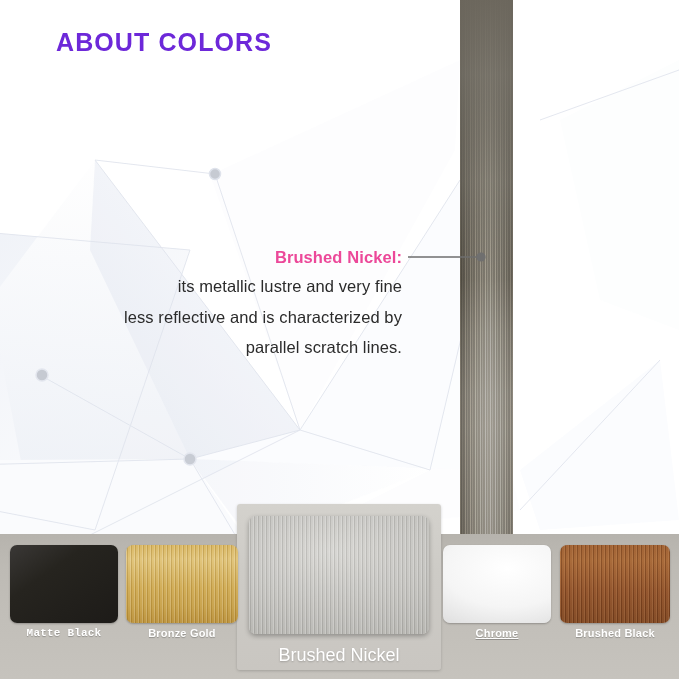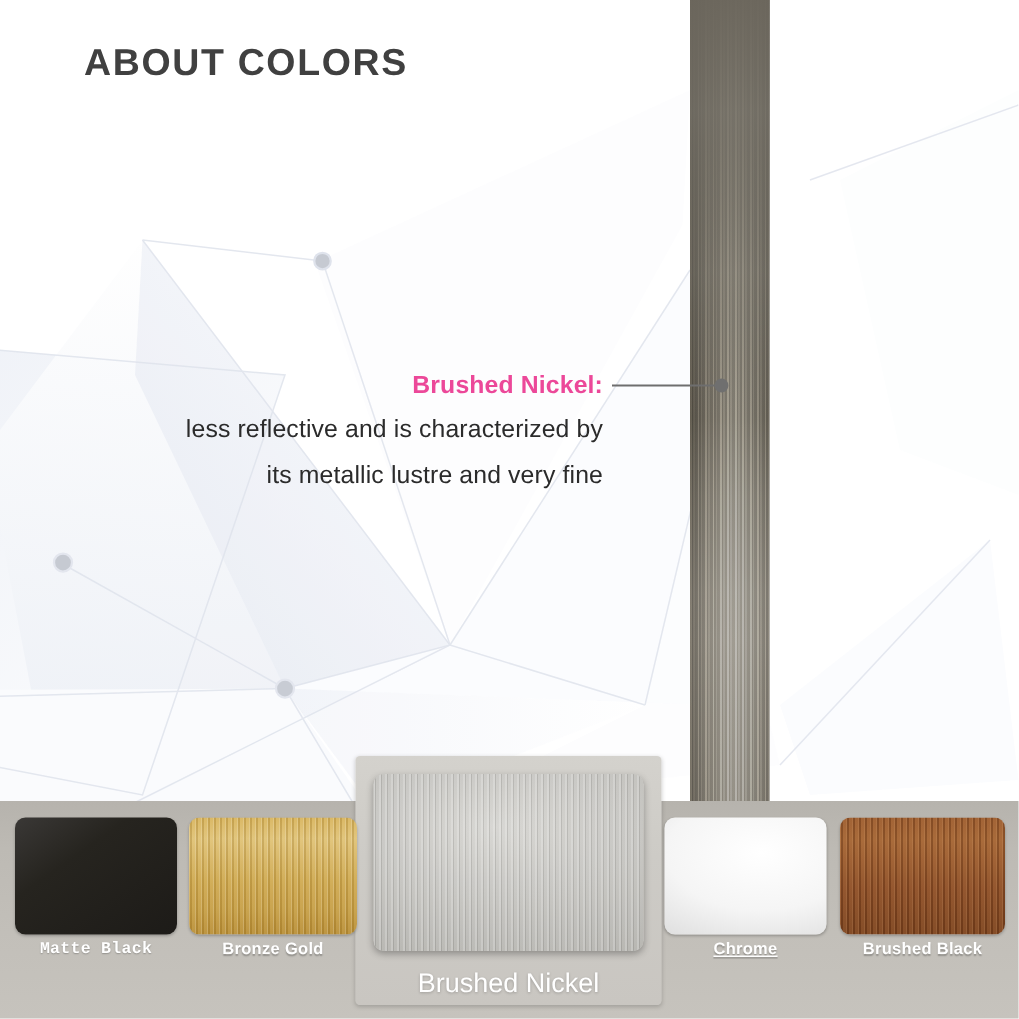--- a/index.html
+++ b/index.html
@@ -10,21 +10,21 @@
   }
   #stage{position:relative;width:679px;height:679px;overflow:hidden;background:#fff;}
 
   
   #poly-bg{position:absolute;left:0;top:0;width:679px;height:679px;}
 
   
   #title{
     position:absolute;left:56px;top:28px;
     font-size:25px;letter-spacing:1.1px;font-weight:700;
-    color:#404040;
+    color:#6d28d9;
   }
 
   
   #nickel-strip{
     position:absolute;left:460px;top:0;width:53px;height:534px;
     background:
       repeating-linear-gradient(90deg,
         rgba(255,255,255,.30) 0px, rgba(255,255,255,.30) 1px,
         rgba(0,0,0,.045) 1px,   rgba(0,0,0,.045) 2px,
         rgba(255,255,255,.14) 2px, rgba(255,255,255,.14) 3px,
@@ -190,22 +190,23 @@
       <circle cx="190" cy="459" r="6" fill="#c8ccd4" stroke="#e3e6ee" stroke-width="1.5"></circle>
     </g>
   </svg>
 
   <div id="nickel-strip"></div>
 
   <div id="title">ABOUT COLORS</div>
 
   <div id="callout">
     <div class="callout-head">Brushed Nickel:</div>
+    <div class="callout-line">its metallic lustre and very fine</div>
     <div class="callout-line">less reflective and is characterized by</div>
-    <div class="callout-line">its metallic lustre and very fine</div>
+    <div class="callout-line">parallel scratch lines.</div>
   </div>
 
   <svg id="leader" viewBox="0 0 82 18">
     <line x1="3" y1="9" x2="72" y2="9" stroke="#6e6e6e" stroke-width="1.3"></line>
     <circle cx="76" cy="9" r="4.6" fill="#6f6f6f"></circle>
   </svg>
 
   <div id="footer-band"></div>
   <div id="nickel-plaque"></div>
 

